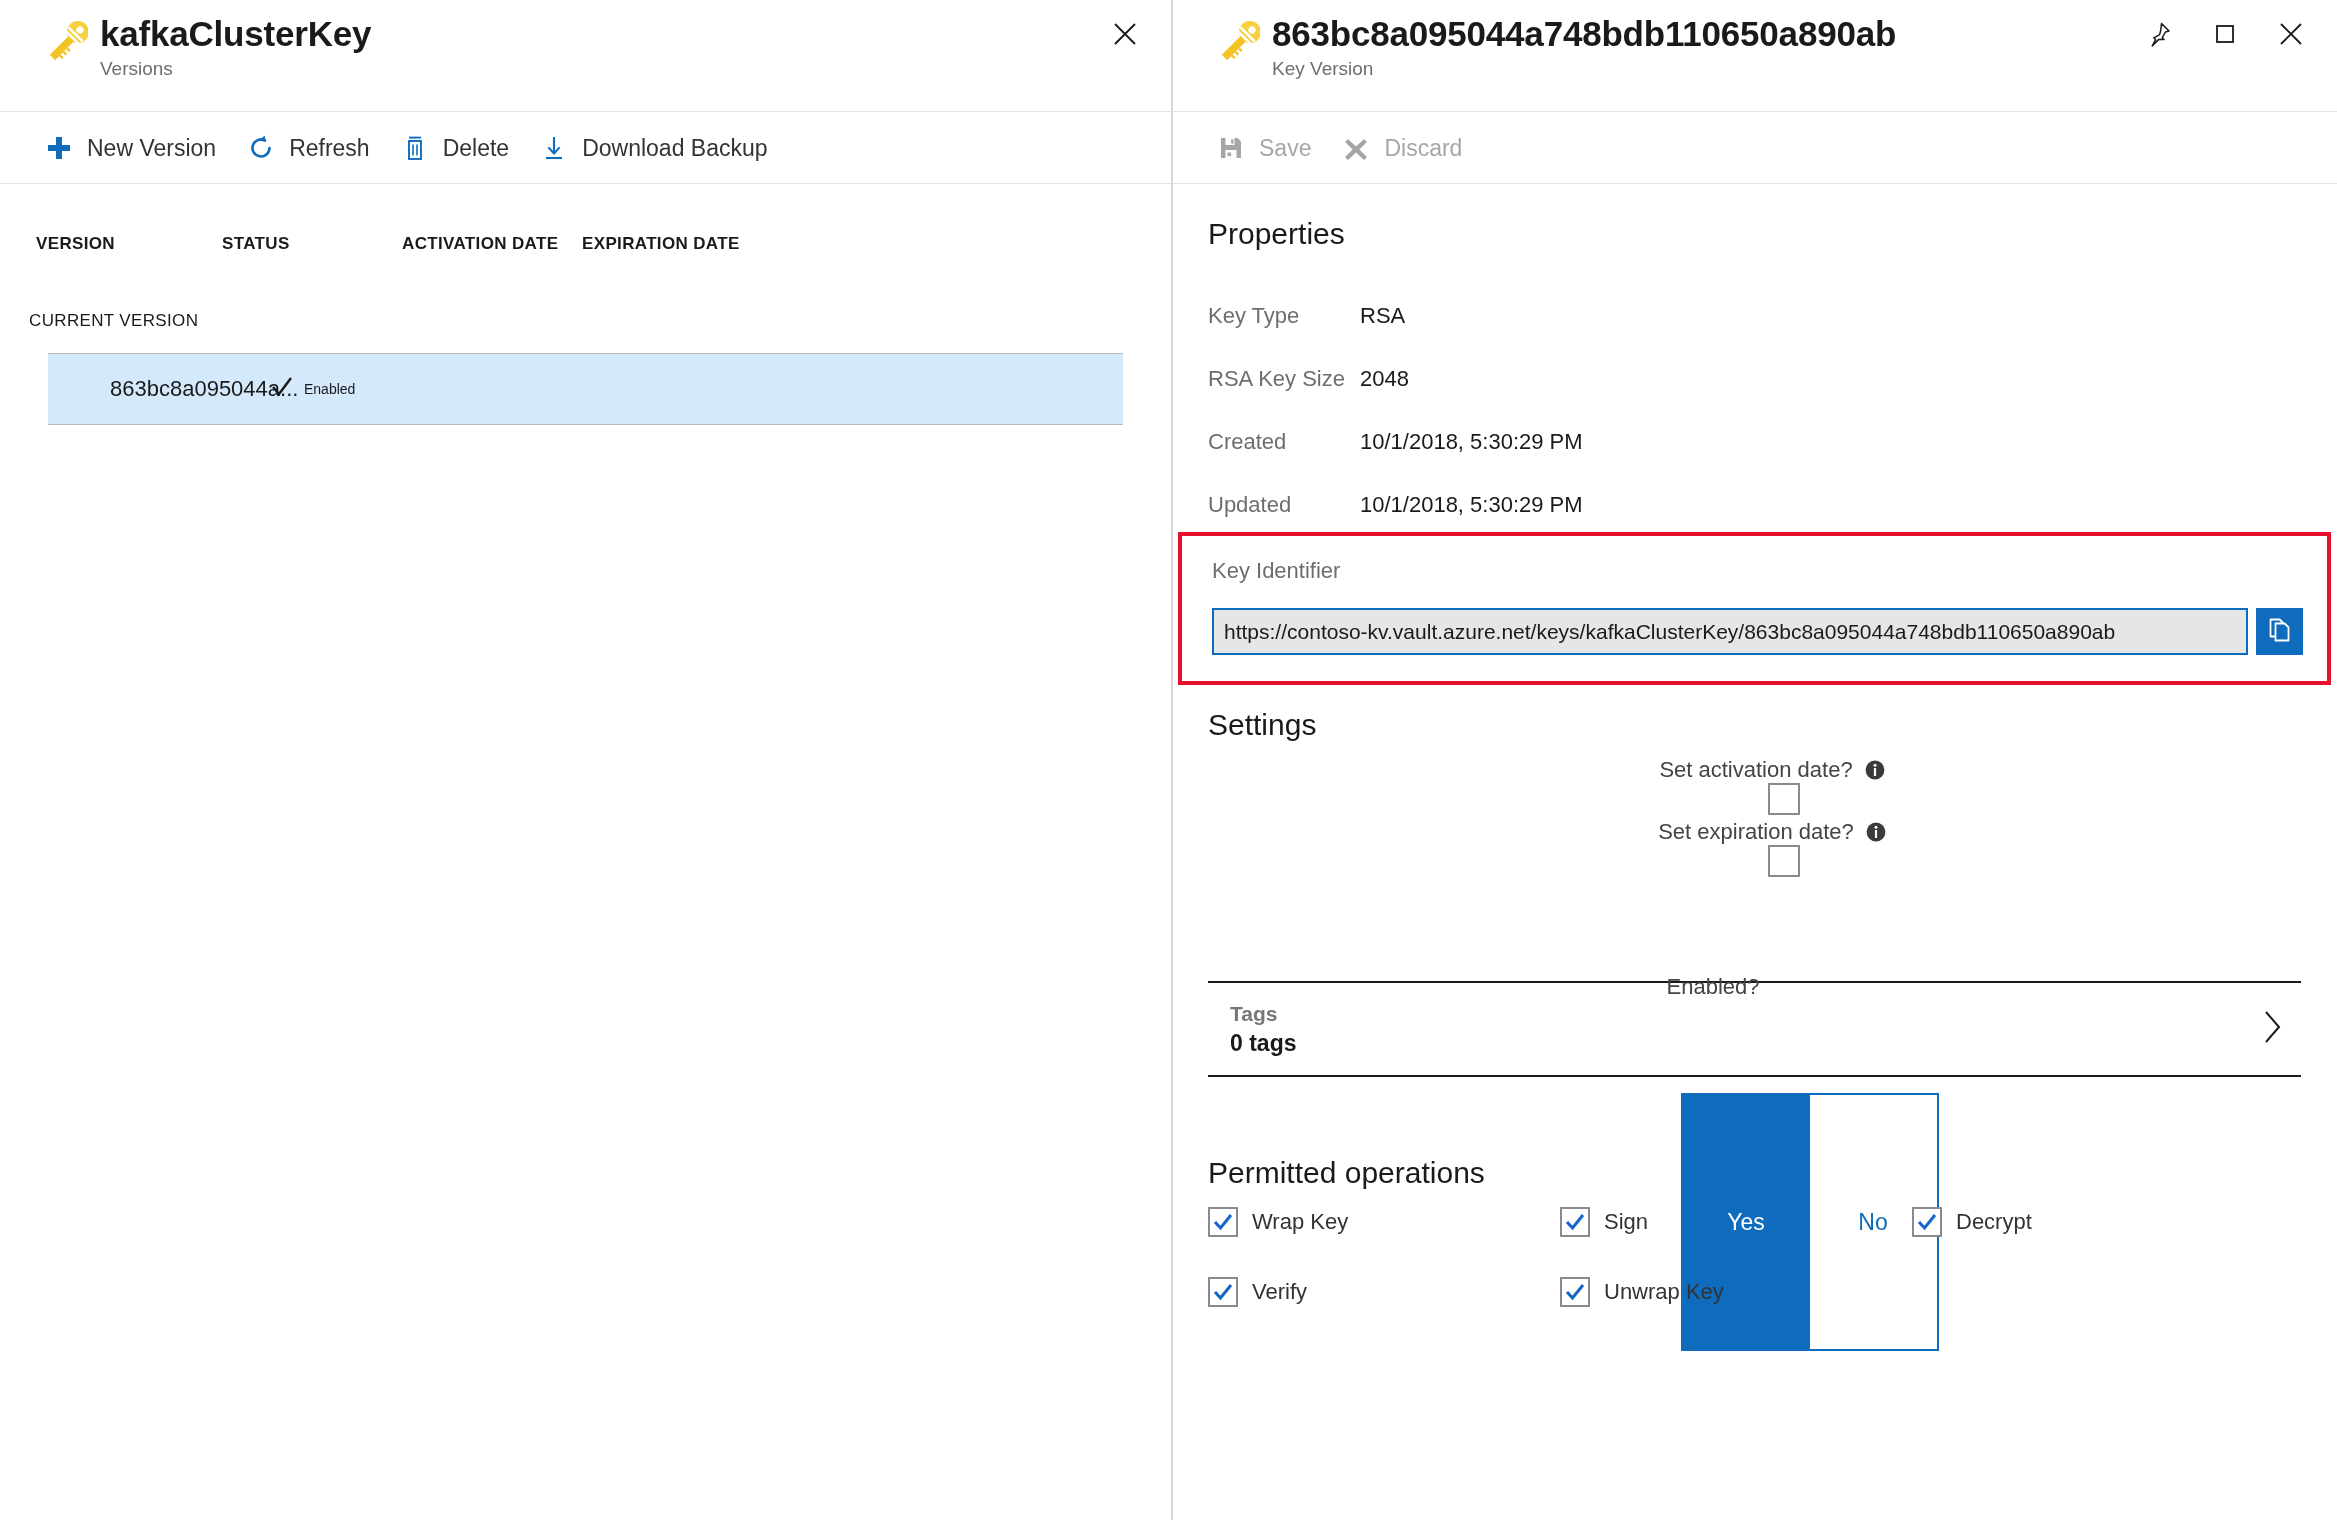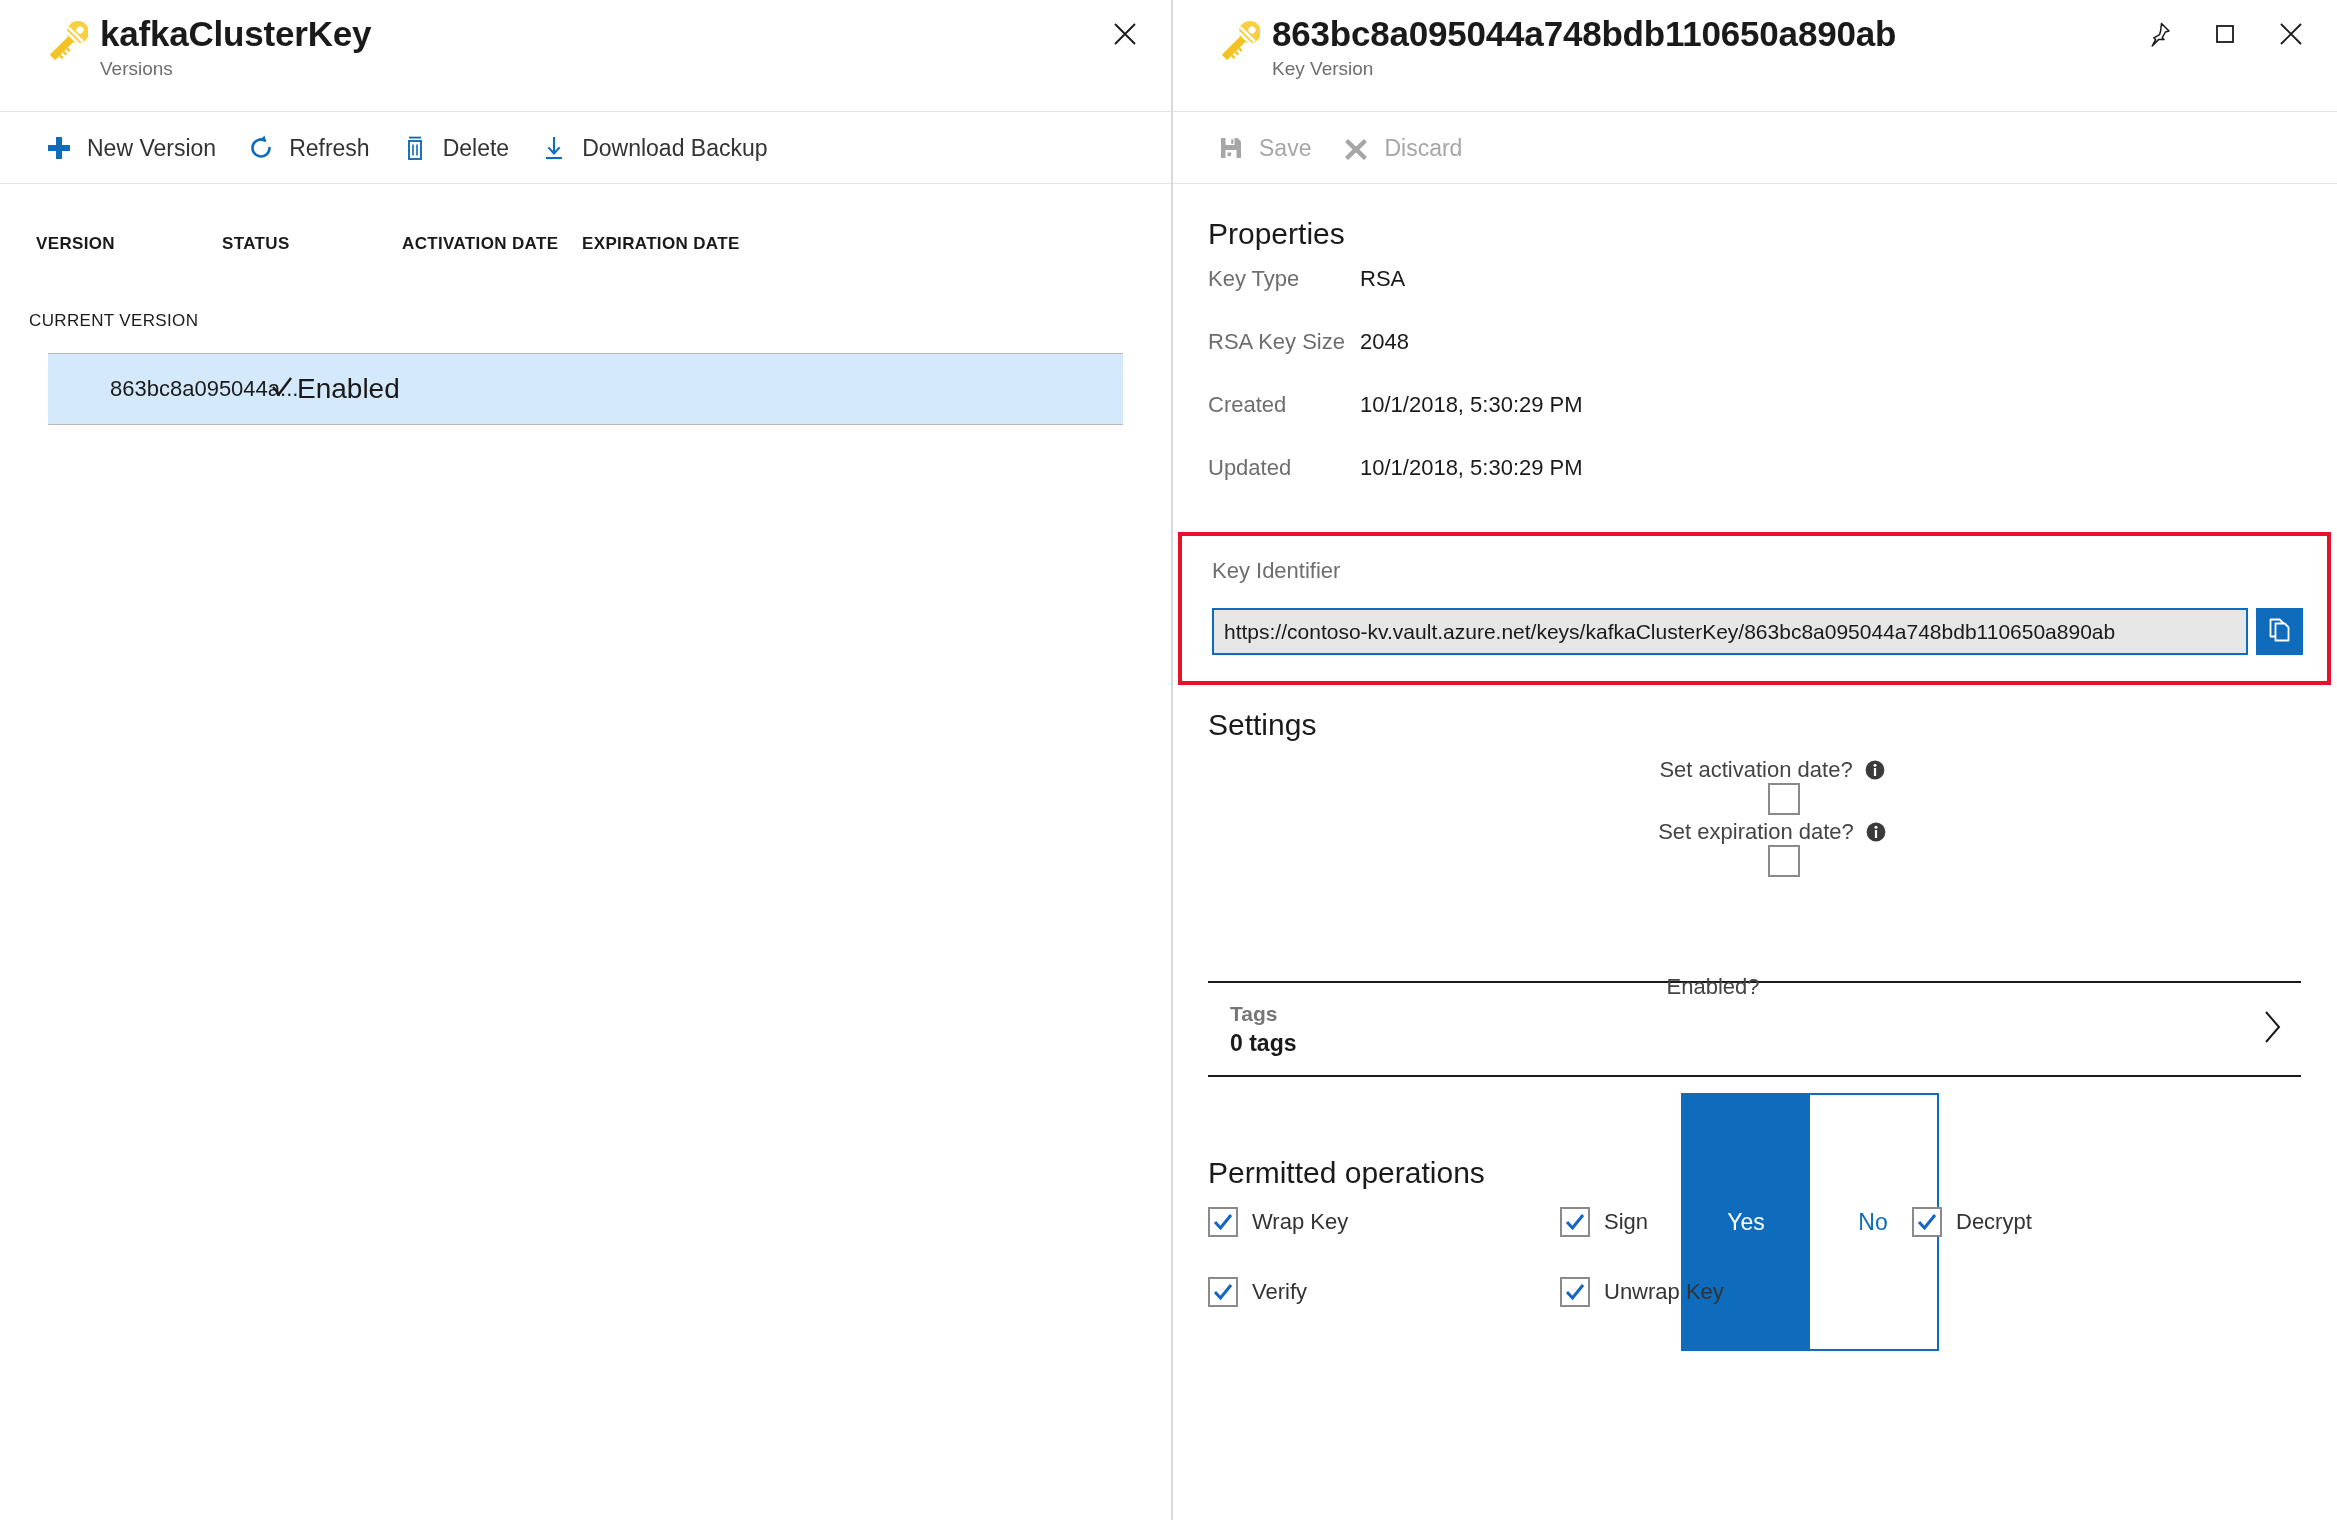--- a/index.html
+++ b/index.html
@@ -148,43 +148,43 @@
     padding-left: 62px;
     cursor: pointer;
   }
   .cell-version {
     font-size: 22px;
     color: #1a1a1a;
     width: 160px;
     white-space: nowrap;
   }
   .cell-status {
-    font-size: 28px;
-    color: #1a1a1a;
-    display: flex;
-    align-items: center;
-    gap: 3px;
+    font-size: 14px;
+    color: #1a1a1a;
+    display: flex;
+    align-items: center;
+    gap: 10px;
   }
   .check-glyph { font-size: 24px; color: #1a1a1a; line-height: 1; font-weight: 700; }
 
   
   .panel-body {
     padding: 32px 0 0 0;
     position: relative;
   }
   .sec-title {
     font-size: 30px;
     color: #1a1a1a;
     font-weight: 400;
     margin: 0 0 14px 36px;
     line-height: 36px;
   }
   .prop-row {
     display: flex;
-    align-items: flex-start;
+    align-items: flex-end;
     height: 63px;
     padding-left: 36px;
   }
   .prop-label {
     font-size: 22px;
     color: #6e6e6e;
     width: 152px;
     flex: 0 0 152px;
   }
   .prop-value {

